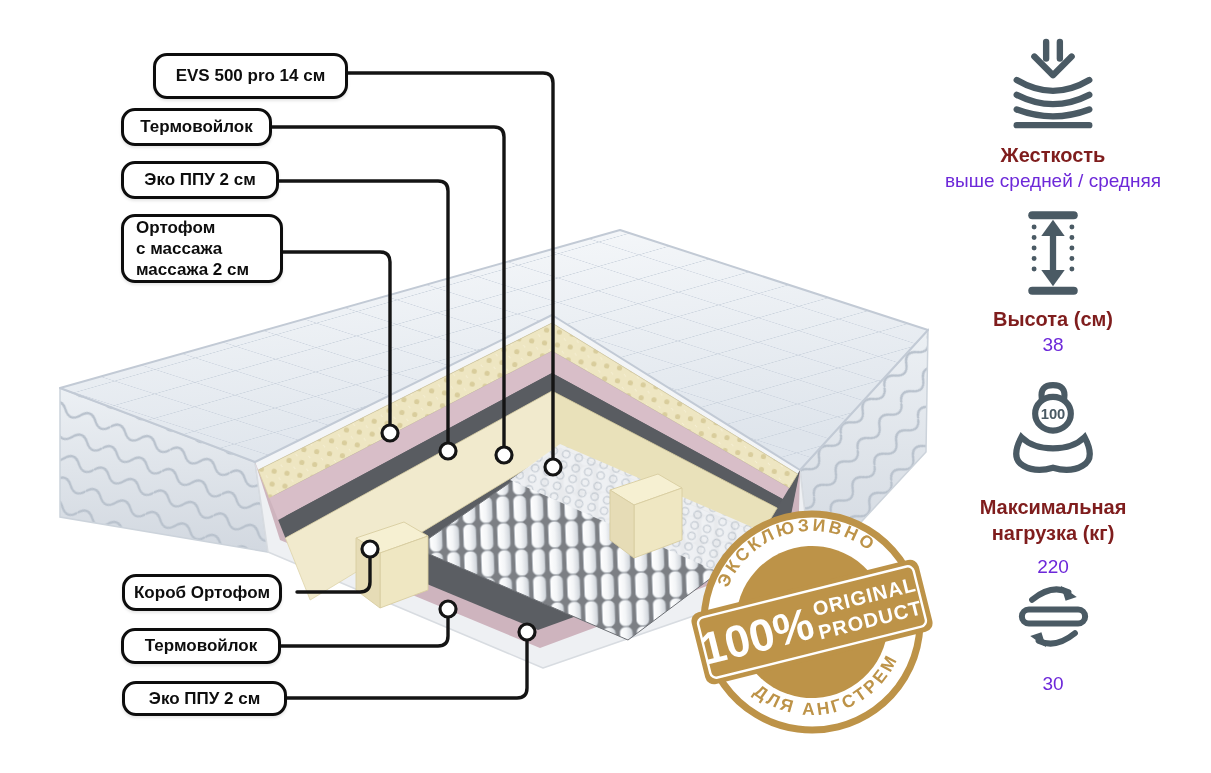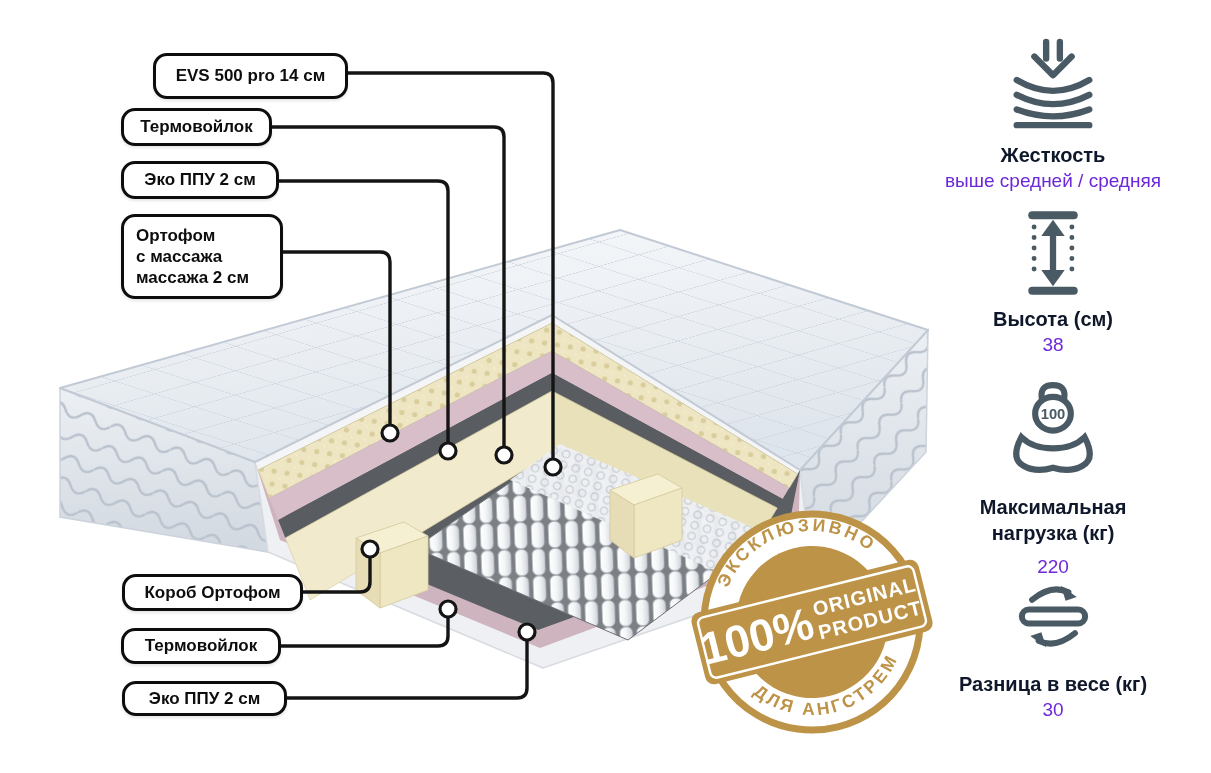--- a/index.html
+++ b/index.html
@@ -27,37 +27,37 @@
     z-index:3;
     line-height:1.25;
   }
   .callout.multiline{flex-direction:column;align-items:flex-start;justify-content:center;
     text-align:left;padding:6px 12px;}
   .callout.multiline span{display:block;}
 
   #callout-evs       {left:121px;top:53px;width:195px;height:46px;margin-left:32px;}
   #callout-thermo-top{left:121px;top:108px;width:151px;height:38px;}
   #callout-eko-top   {left:121px;top:161px;width:158px;height:38px;}
-  #callout-orto      {left:121px;top:214px;width:162px;height:85px;}
-  #callout-korob     {left:122px;top:574px;width:181px;height:37px;}
+  #callout-orto      {left:121px;top:214px;width:162px;height:69px;}
+  #callout-korob     {left:122px;top:574px;width:160px;height:37px;}
   #callout-thermo-bot{left:121px;top:628px;width:160px;height:36px;}
   #callout-eko-bot   {left:122px;top:681px;width:165px;height:35px;}
 
   
   .spec{
     position:absolute;left:933px;width:240px;
     display:flex;flex-direction:column;align-items:center;
     z-index:2;text-align:center;
   }
   #spec-0{top:36px;}
   #spec-1{top:208px;}
   #spec-2{top:376px;gap:8px;}
   #spec-3{top:570px;}
   .spec .icon{margin-bottom:8px;}
-  .spec-title{font-weight:bold;font-size:20px;color:#0f172a;line-height:1.3;}
+  .spec-title{font-weight:bold;font-size:20px;color:#7f1d1d;line-height:1.3;}
   .spec-value{font-size:19px;color:#6d28d9;line-height:1.3;margin-top:1px;}
   #spec-2 .spec-title{max-width:200px;}
 </style>
 </head>
 <body>
 
 <svg id="scene" viewBox="0 0 1211 773">
   <defs>
     <linearGradient id="quiltG" x1="0" y1="0" x2="0.25" y2="1">
       <stop offset="0" stop-color="#f7f9fb"></stop>
@@ -260,15 +260,14 @@
 <div class="spec" id="spec-3">
   <svg class="icon" width="95" height="93" viewBox="0 0 100 100">
     <g stroke="#4a5a64" stroke-width="6.5" fill="none" stroke-linecap="round">
       <rect x="16" y="42.5" width="68" height="15" rx="7.5"></rect>
       <path d="M27 32 Q48 15 66 24"></path>
       <path d="M73 68 Q52 85 34 76"></path>
     </g>
     <path d="M75 29 L58 17 L63 33 Z" fill="#4a5a64"></path>
     <path d="M25 71 L42 83 L37 67 Z" fill="#4a5a64"></path>
   </svg>
-  <div class="spec-title">Разница в весе (кг)</div>
   <div class="spec-value">30</div>
 </div>
 
 </body></html>

